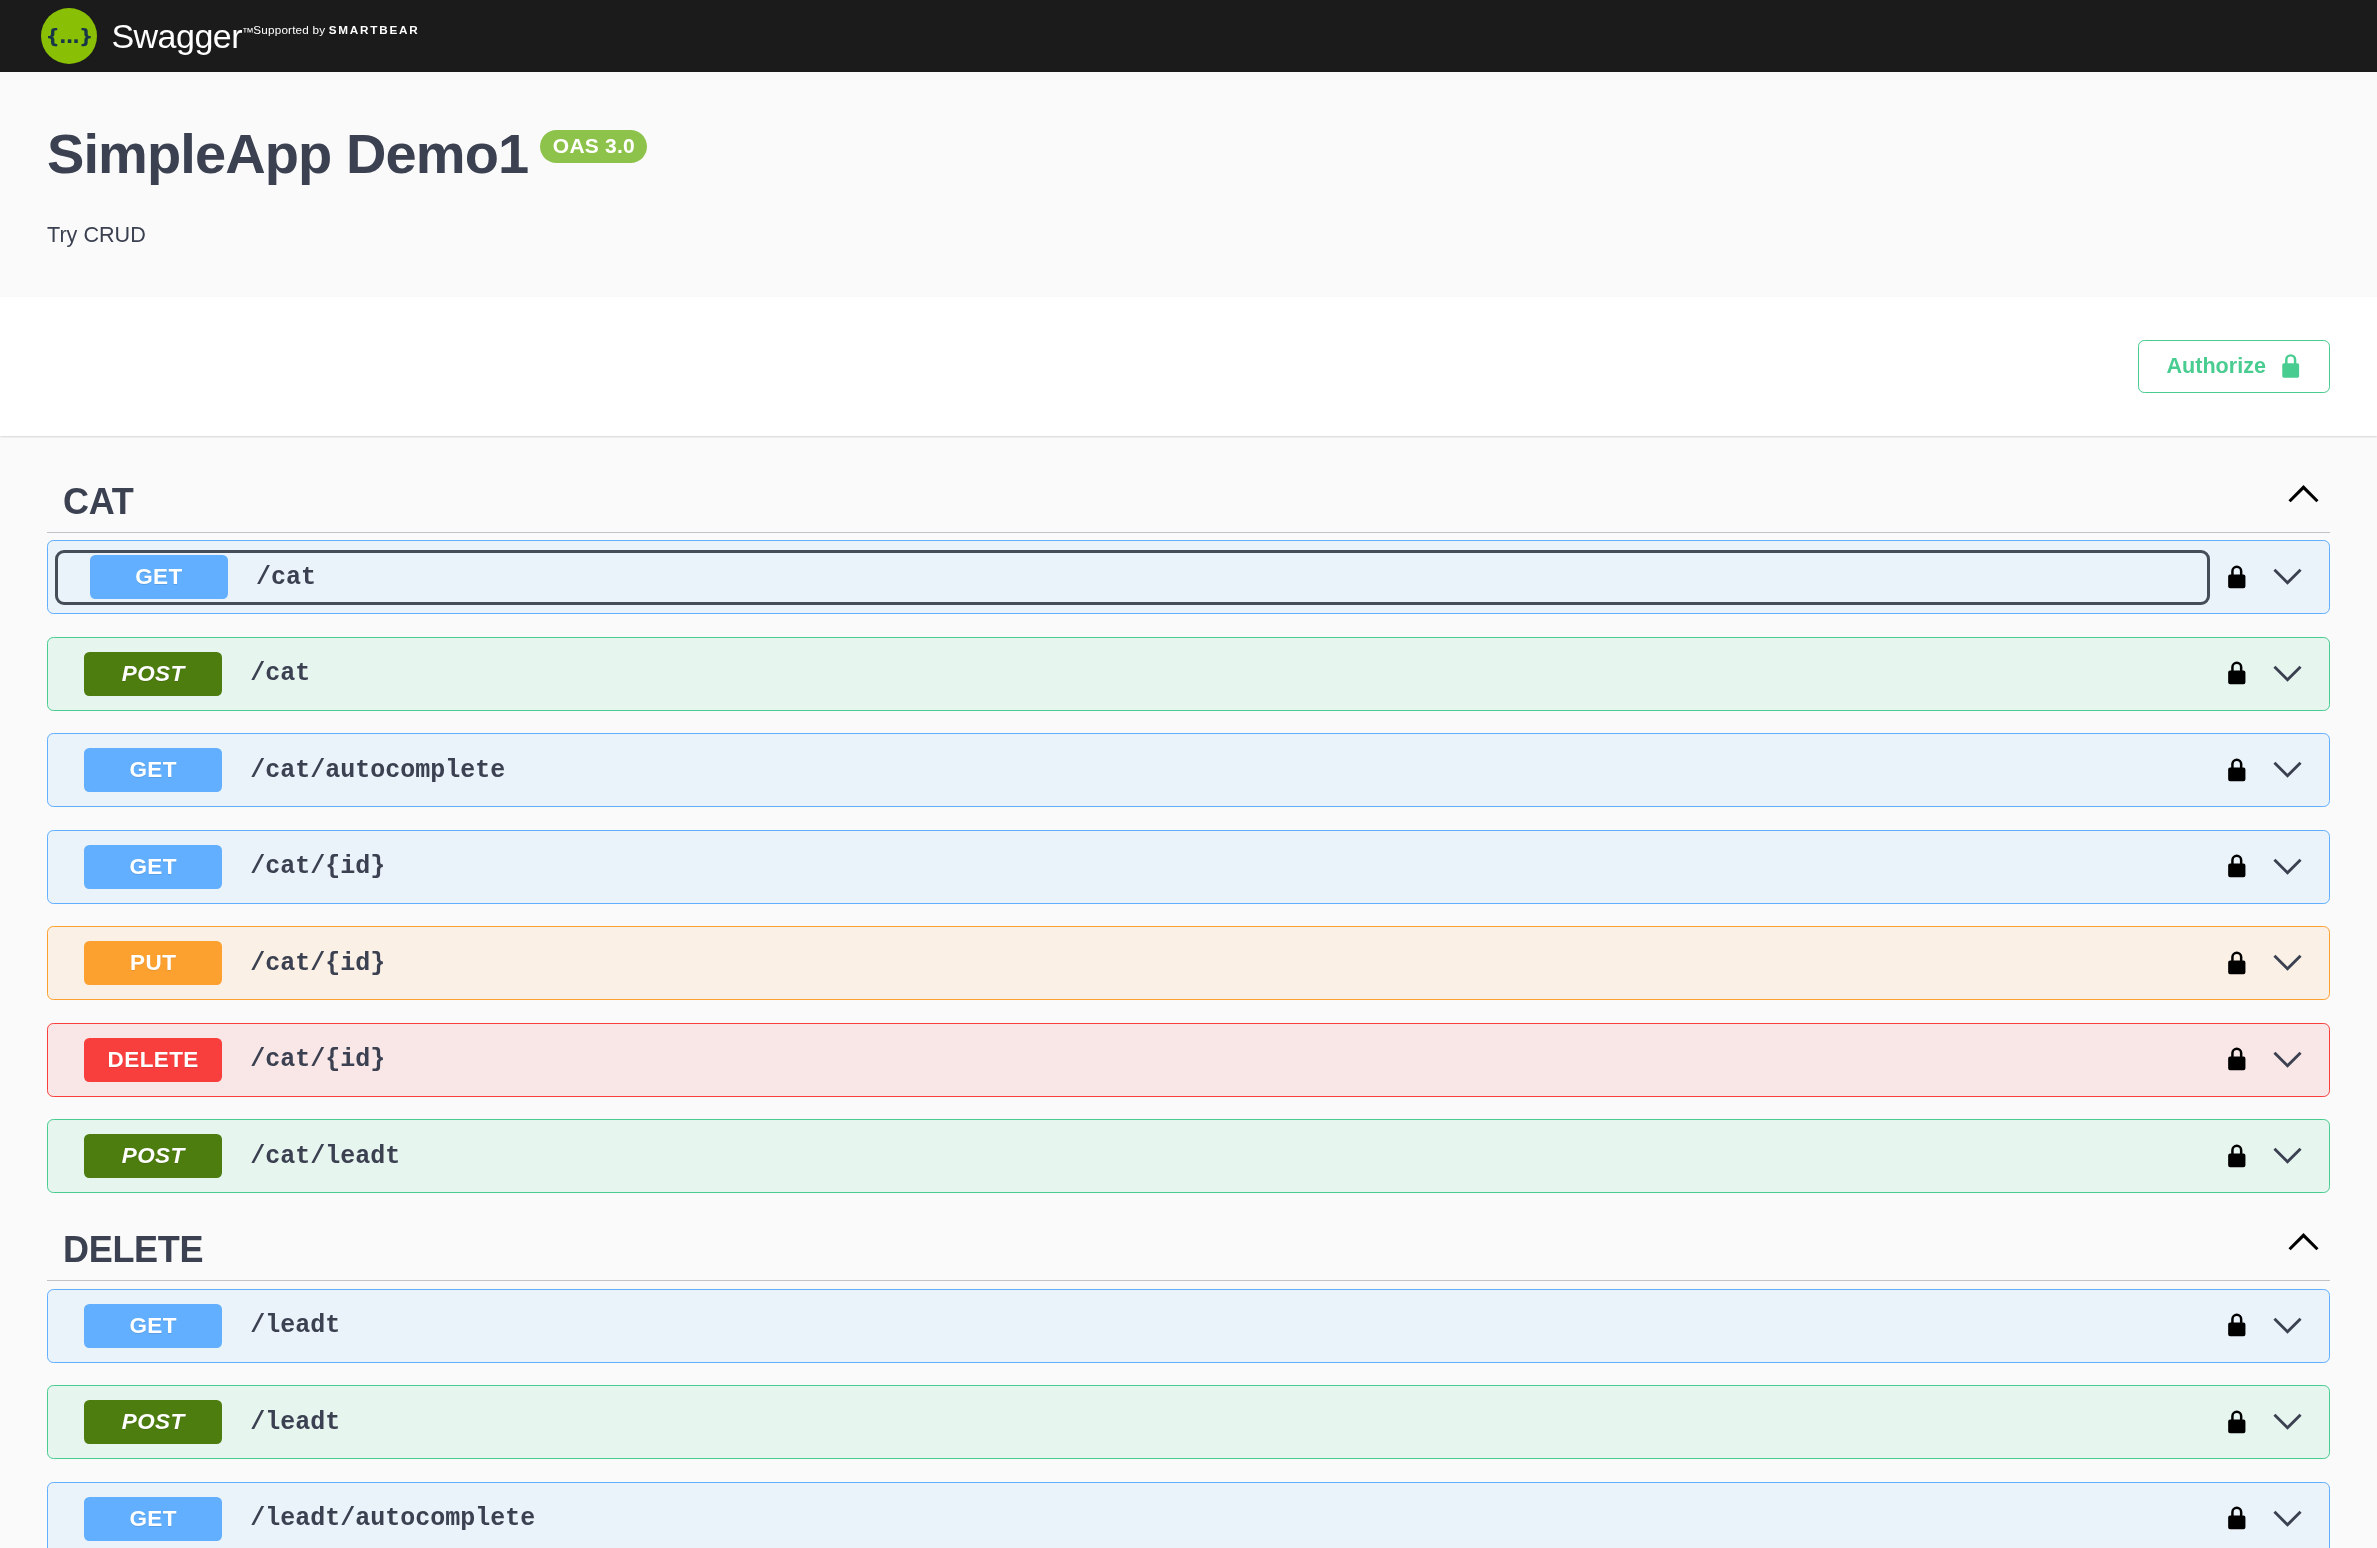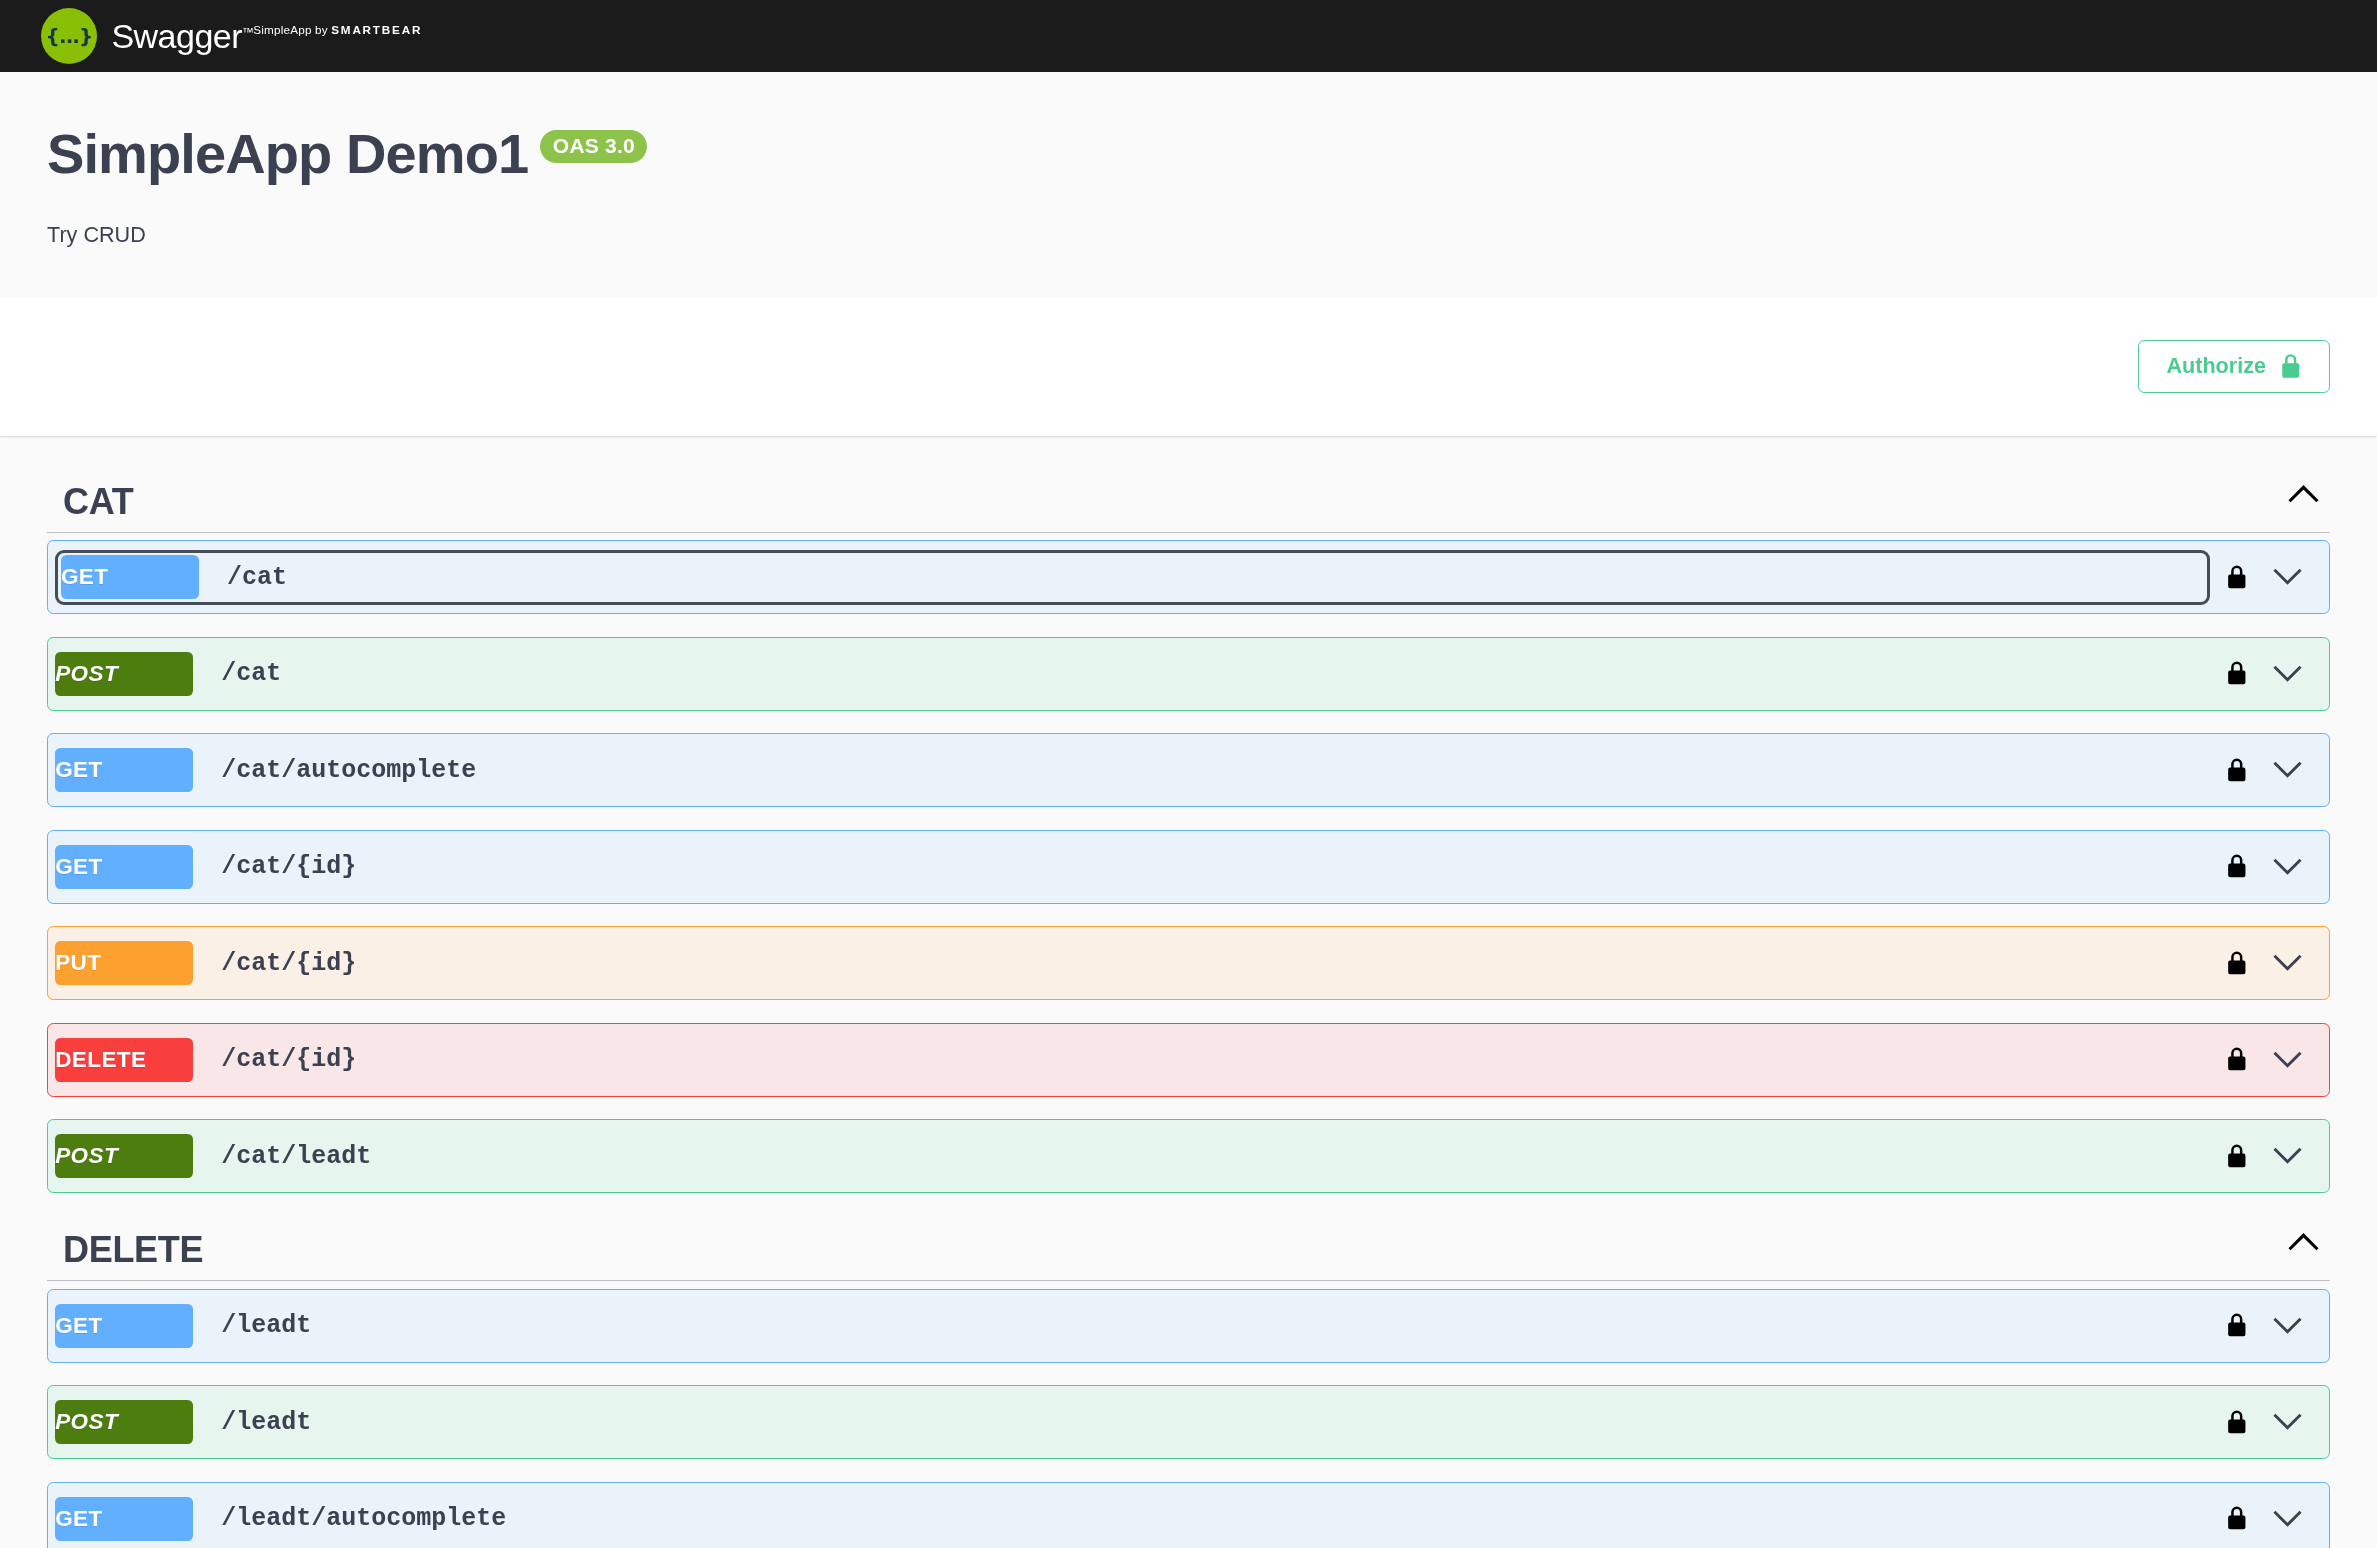--- a/index.html
+++ b/index.html
@@ -163,28 +163,30 @@
   }
   .op-row.focused .op-inner {
     border: 3.6px solid #444d58;
     border-radius: 9px;
     padding: 2.7px;
     margin: -3.6px 0;
   }
   .op-method {
     flex: 0 0 auto;
     width: 138px;
+    text-align: center;
     color: #ffffff;
     font-size: 22.5px;
     font-weight: 700;
     border-radius: 5.4px;
     padding: 9px 0;
     text-shadow: 0 0.9px 0 rgba(0,0,0,0.1);
     font-family: "Liberation Sans", sans-serif;
     letter-spacing: 0.4px;
+    margin-left: 29px;
   }
   .op-path {
     flex: 1 1 auto;
     padding-left: 28px;
     font-family: "Liberation Mono", monospace;
     font-size: 25px;
     font-weight: 700;
     color: #3b4151;
     white-space: nowrap;
     overflow: hidden;
@@ -216,21 +218,21 @@
 </head>
 <body>
 
 <div class="topbar">
   <a class="logo-wrap">
     <span class="logo-circle">
       <span class="logo-glyph">{...}</span>
     </span>
     <span class="logo-text-block">
       <span class="logo-word"><span>Swagger</span><span class="logo-tm">™</span></span>
-      <span class="logo-sub"><span>SimpleApp by</span> <b>SMARTBEAR</b></span>
+      <span class="logo-sub"><span>Supported by</span> <b>SMARTBEAR</b></span>
     </span>
   </a>
 </div>
 
 <div class="info-container">
   <div class="wrapper">
     <div class="title-row">
       <h2 class="api-title">SimpleApp Demo1</h2>
       <span class="oas-badge">OAS 3.0</span>
     </div>

